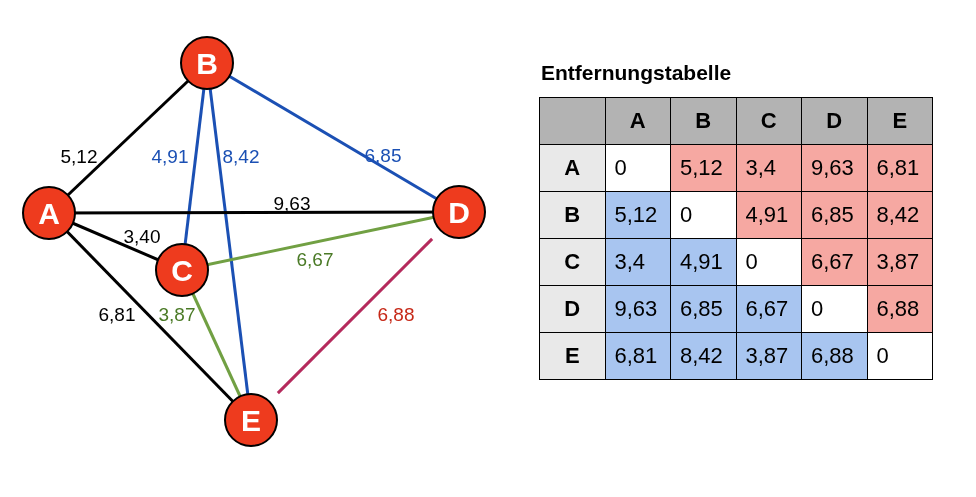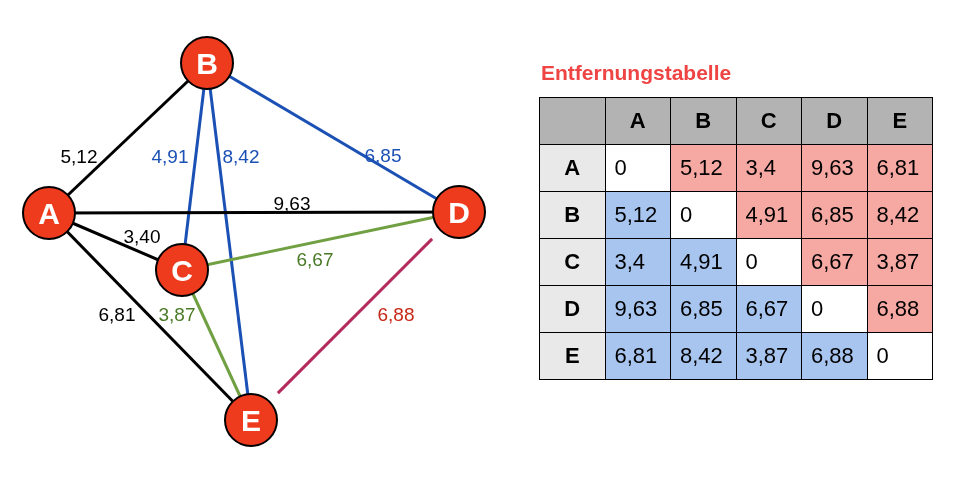--- a/index.html
+++ b/index.html
@@ -8,21 +8,21 @@
     width: 976px; height: 497px;
     background: #ffffff;
     font-family: "Liberation Sans", sans-serif;
     overflow: hidden;
   }
   #graph-svg { position: absolute; left: 0; top: 0; }
   #graph-svg text { font-family: "Liberation Sans", sans-serif; }
   .table-title {
     position: absolute;
     left: 541px; top: 61px;
-    font-size: 21px; font-weight: bold; color: #ef4444;
+    font-size: 21px; font-weight: bold; color: #000000;
   }
   #distance-table {
     position: absolute;
     left: 539px; top: 97px;
     border-collapse: collapse;
     table-layout: fixed;
     width: 394px;
   }
   #distance-table th, #distance-table td {
     border: 1.5px solid #000;

